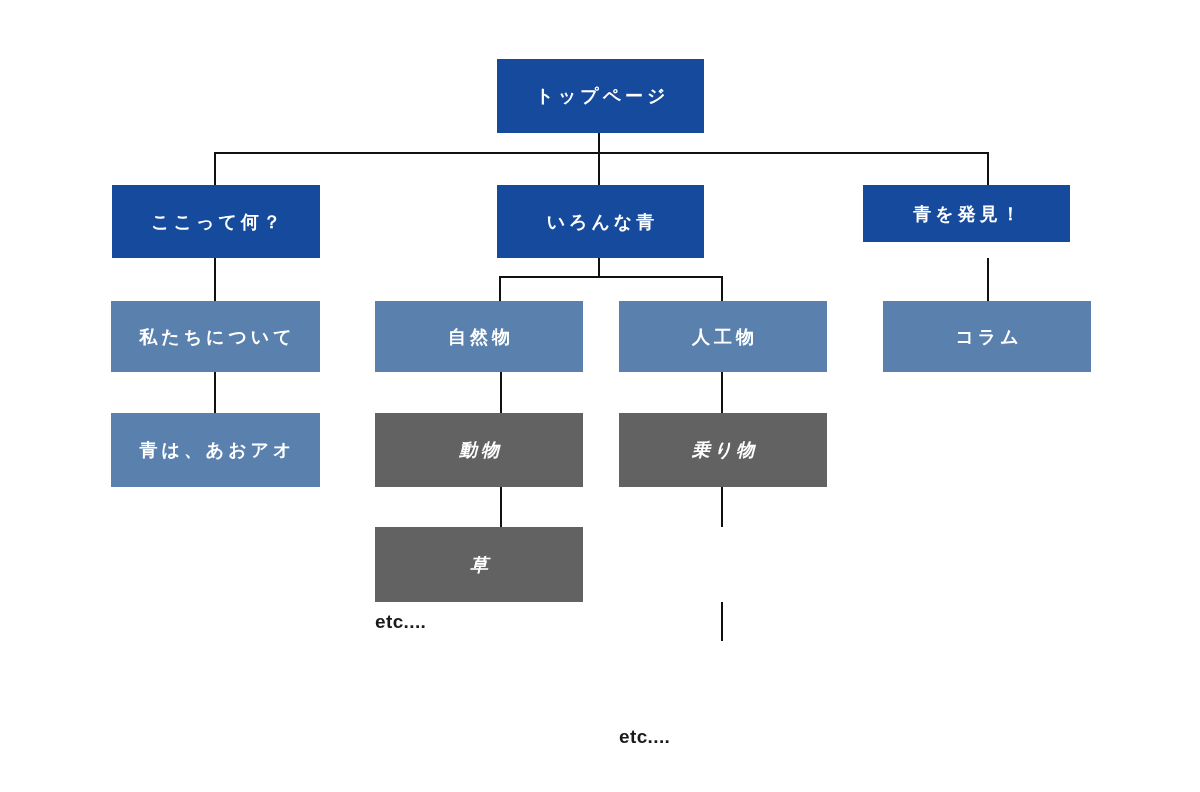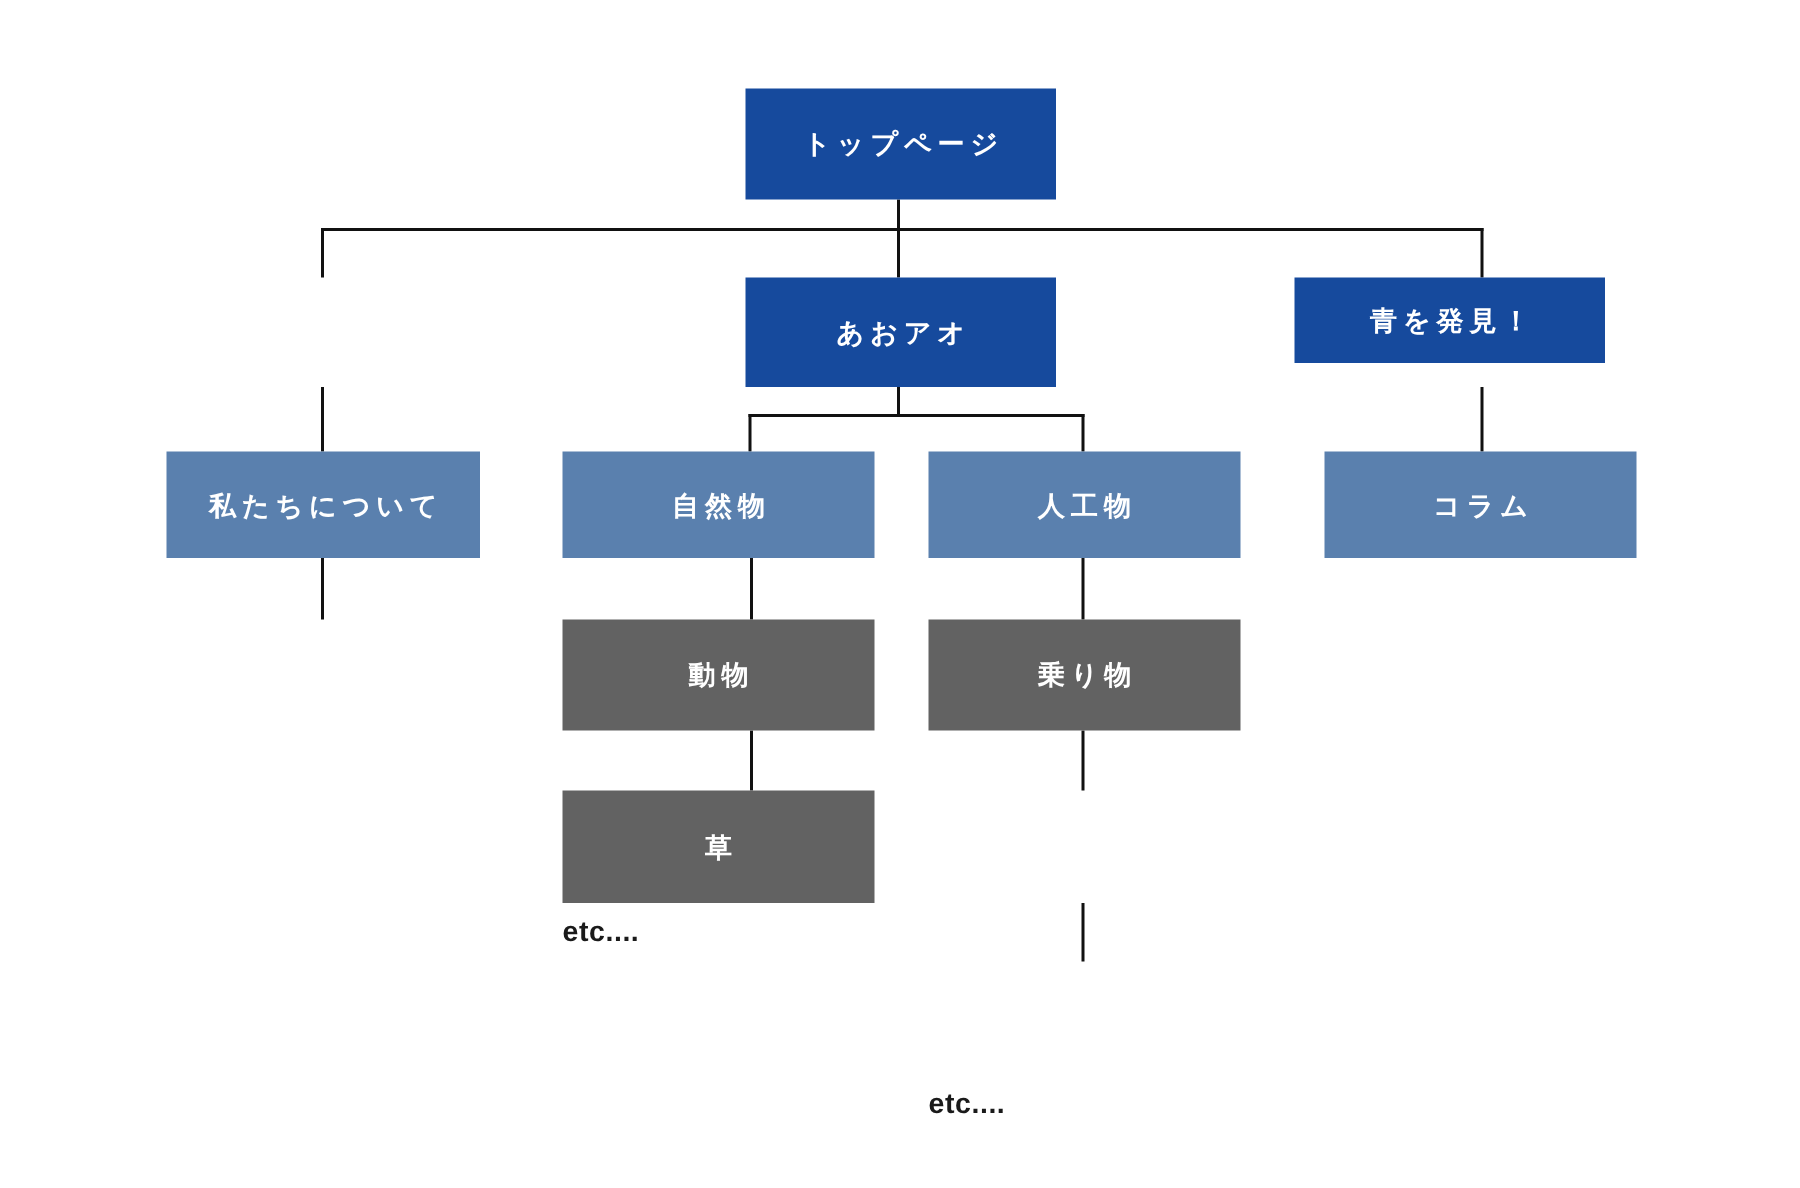--- a/index.html
+++ b/index.html
@@ -25,21 +25,21 @@
   .node .label {
     color: var(--label_text, #ffffff);
     font-size: 18px;
     font-weight: bold;
     letter-spacing: 0.22em;
     padding-left: 0.22em; 
     white-space: nowrap;
   }
   .lvl1 { background: var(--level1, #164a9d); }
   .lvl2 { background: var(--level2, #5a80ae); }
-  .lvl3 { background: var(--level3, #626262); }
+  .lvl3 { background: var(--level3, #626262); font-style: italic; }
   .line {
     position: absolute;
     background: var(--line, #111111);
   }
   .etc {
     position: absolute;
     width: 208px;
     text-align: left;
     font-size: 19px;
     font-weight: 700;
@@ -73,38 +73,44 @@
   <div class="line" style="left:500px; top:372px; width:2px;  height:41px"></div>
   <div class="line" style="left:500px; top:487px; width:2px;  height:40px"></div>
 
   <div class="line" style="left:721px; top:372px; width:2px;  height:41px"></div>
   <div class="line" style="left:721px; top:487px; width:2px;  height:40px"></div>
   <div class="line" style="left:721px; top:602px; width:2px;  height:39px"></div>
 
   <div class="node lvl1" style="left:497px; top:59px;  width:207px; height:74px">
     <span class="label">トップページ</span>
   </div>
+  <div class="node lvl1" style="left:112px; top:185px; width:208px; height:73px">
+    <span class="label">ここって何？</span>
+  </div>
   <div class="node lvl1" style="left:497px; top:185px; width:207px; height:73px">
-    <span class="label">あおアオ</span>
+    <span class="label">いろんな青</span>
   </div>
   <div class="node lvl1" style="left:863px; top:185px; width:207px; height:57px">
     <span class="label">青を発見！</span>
   </div>
 
   <div class="node lvl2" style="left:111px; top:301px; width:209px; height:71px">
     <span class="label">私たちについて</span>
   </div>
   <div class="node lvl2" style="left:375px; top:301px; width:208px; height:71px">
     <span class="label">自然物</span>
   </div>
   <div class="node lvl2" style="left:619px; top:301px; width:208px; height:71px">
     <span class="label">人工物</span>
   </div>
   <div class="node lvl2" style="left:883px; top:301px; width:208px; height:71px">
     <span class="label">コラム</span>
+  </div>
+  <div class="node lvl2" style="left:111px; top:413px; width:209px; height:74px">
+    <span class="label">青は、あおアオ</span>
   </div>
 
   <div class="node lvl3" style="left:375px; top:413px; width:208px; height:74px">
     <span class="label">動物</span>
   </div>
   <div class="node lvl3" style="left:619px; top:413px; width:208px; height:74px">
     <span class="label">乗り物</span>
   </div>
   <div class="node lvl3" style="left:375px; top:527px; width:208px; height:75px">
     <span class="label">草</span>

